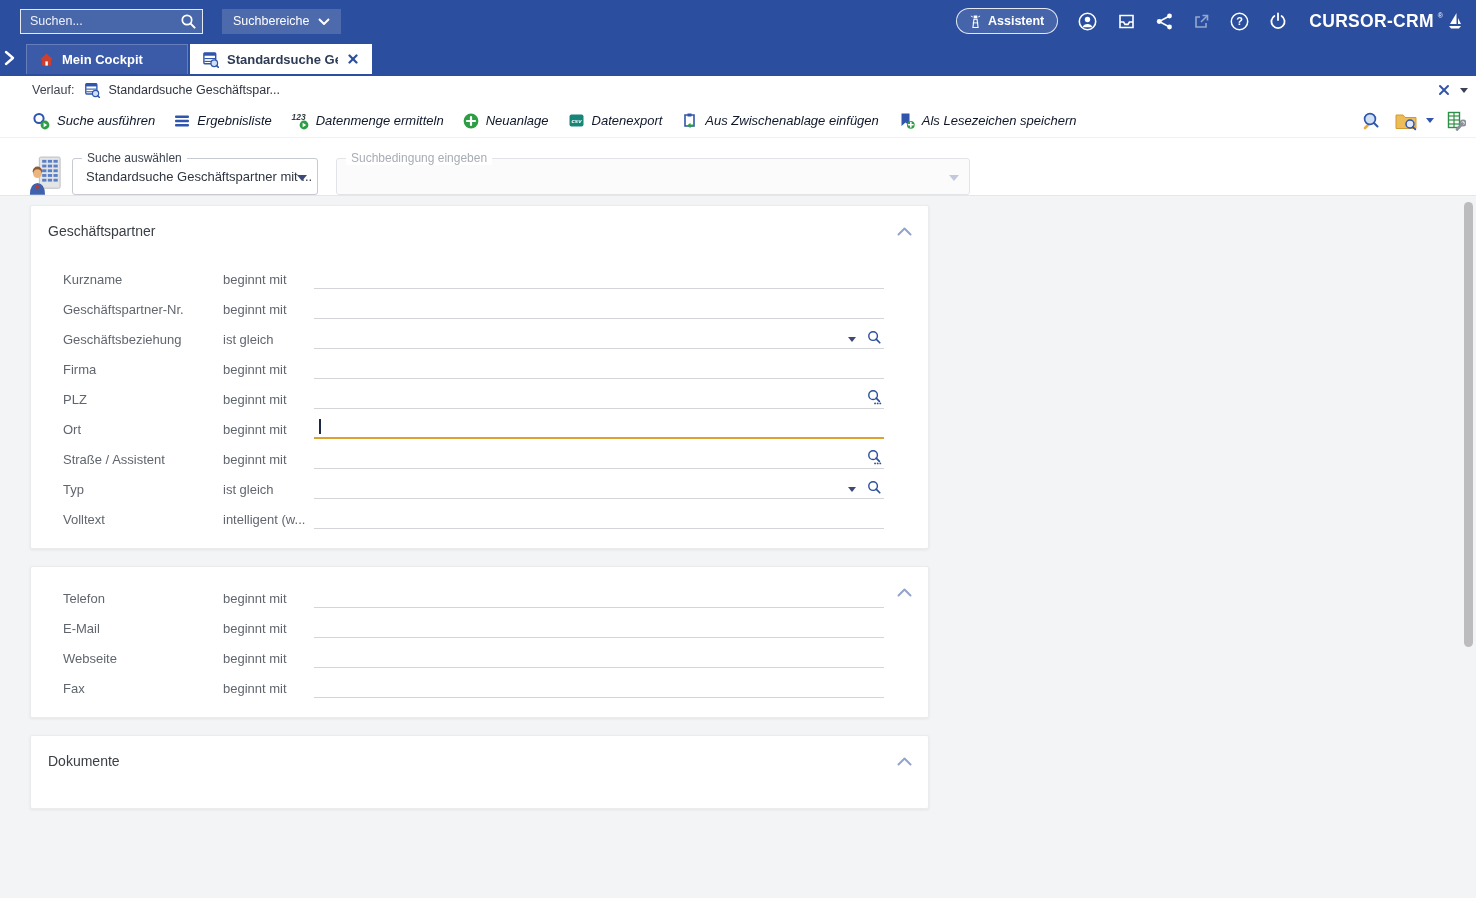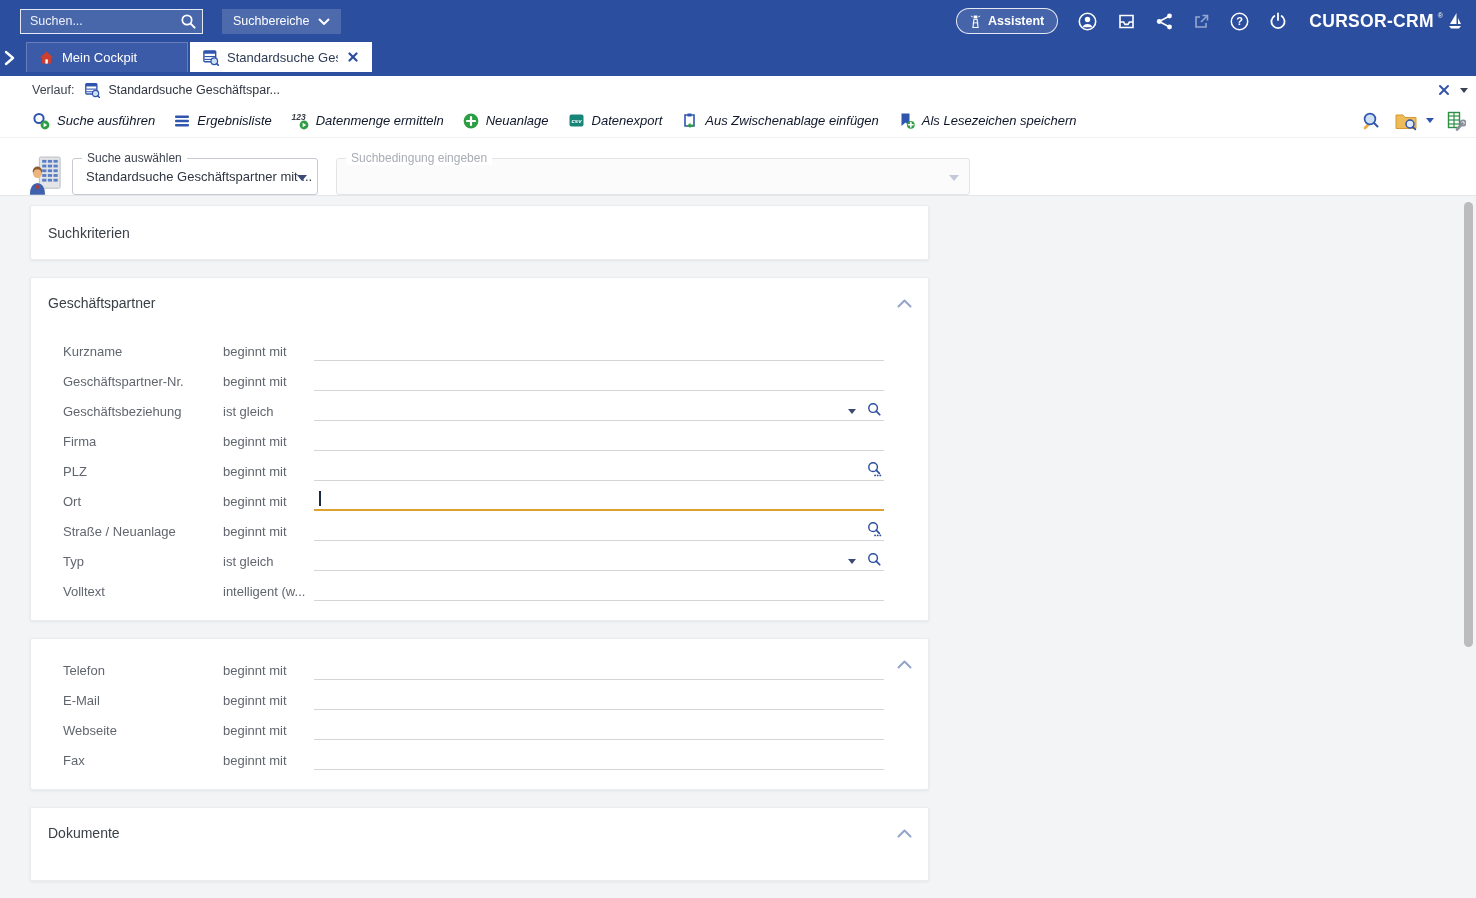--- a/index.html
+++ b/index.html
@@ -20,21 +20,21 @@
   .tb-right { position:absolute; right:14px; top:0; height:42px; display:flex; align-items:center; gap:20px; }
   .assistant { height:26px; padding:0 13px; border-radius:13px; border:1px solid rgba(255,255,255,.85);
     background:rgba(255,255,255,.13); color:#fff; font-size:12.5px; font-weight:bold;
     display:flex; align-items:center; gap:7px; font-family:"Liberation Sans", sans-serif; cursor:pointer; }
   .tb-ic { display:flex; align-items:center; justify-content:center; background:none; border:none; cursor:pointer; }
   .brand { display:flex; align-items:flex-start; gap:4px; color:#fff; margin-left:2px; }
   .brand .btxt { font-size:17.5px; font-weight:bold; letter-spacing:.3px; }
   .brand .breg { font-size:7px; margin-top:1px; }
 
   
-  .tabbar { height:34px; background:#2b4e9e; display:flex; align-items:flex-start; position:relative; }
+  .tabbar { height:34px; background:#2b4e9e; display:flex; align-items:center; position:relative;font-weight:bold; }
   .tab-expander { position:absolute; left:3px; top:8px; background:none; border:none; cursor:pointer; }
   .tab { height:30px; display:flex; align-items:center; gap:8px; padding:0 12px; font-size:13px; cursor:pointer; }
   .tab-cockpit { margin-left:26px; width:162px; background:#3b5aa7; color:#fff; border:1px solid rgba(255,255,255,.22); border-bottom:none; }
   .tab-active { width:182px; background:#fff; color:#2d3b55; margin-left:2px; }
   .tab-label { white-space:nowrap; overflow:hidden; flex:1; }
   .tab-close { background:none; border:none; cursor:pointer; display:flex; padding:2px; }
 
   
   .history { height:28px; background:#fff; display:flex; align-items:center; padding-left:32px; position:relative; }
   .history .hlabel { font-size:12.5px; color:#3e4450; margin-right:10px; }
@@ -341,23 +341,20 @@
     <span class="chev"></span>
   </div>
   <div class="fieldset fs-cond">
     <span class="leg">Suchbedingung eingeben</span>
     <div class="val"></div>
     <span class="chev"></span>
   </div>
 </div>
 
 <div class="content">
-  <div class="card card-criteria">
-    <div class="card-title">Suchkriterien</div>
-  </div>
   <div id="sections-host">
       <div class="card section-card">
         <div class="card-title">Geschäftspartner</div>
         <svg class="collapse" width="15" height="9" viewBox="0 0 15 9">
           <polyline points="1.5,7.5 7.5,1.5 13.5,7.5" fill="none" stroke="#93a4cc" stroke-width="2" stroke-linecap="round" stroke-linejoin="round"></polyline>
         </svg>
         <div class="frow">
           <span class="flabel">Kurzname</span>
           <span class="fop">beginnt mit</span>
           <div class="ffield">
@@ -406,21 +403,21 @@
         </div>
         <div class="frow">
           <span class="flabel">Ort</span>
           <span class="fop">beginnt mit</span>
           <div class="ffield focused">
             <span class="caret"></span>
             <input class="finput" value="" style="">
           </div>
         </div>
         <div class="frow">
-          <span class="flabel">Straße / Neuanlage</span>
+          <span class="flabel">Straße / Assistent</span>
           <span class="fop">beginnt mit</span>
           <div class="ffield">
             <input class="finput" value="" style="">
             <svg class="fmag" width="15" height="16" viewBox="0 0 16 17">
               <circle cx="6.5" cy="6.5" r="4.6" fill="none" stroke="#2b4e9e" stroke-width="1.5"></circle>
               <line x1="9.8" y1="9.8" x2="13.2" y2="13.2" stroke="#2b4e9e" stroke-width="1.8" stroke-linecap="round"></line>
               <circle cx="8.6" cy="15.3" r="1" fill="#2b4e9e"></circle>
               <circle cx="11.4" cy="15.3" r="1" fill="#2b4e9e"></circle>
               <circle cx="14.2" cy="15.3" r="1" fill="#2b4e9e"></circle>
             </svg>

